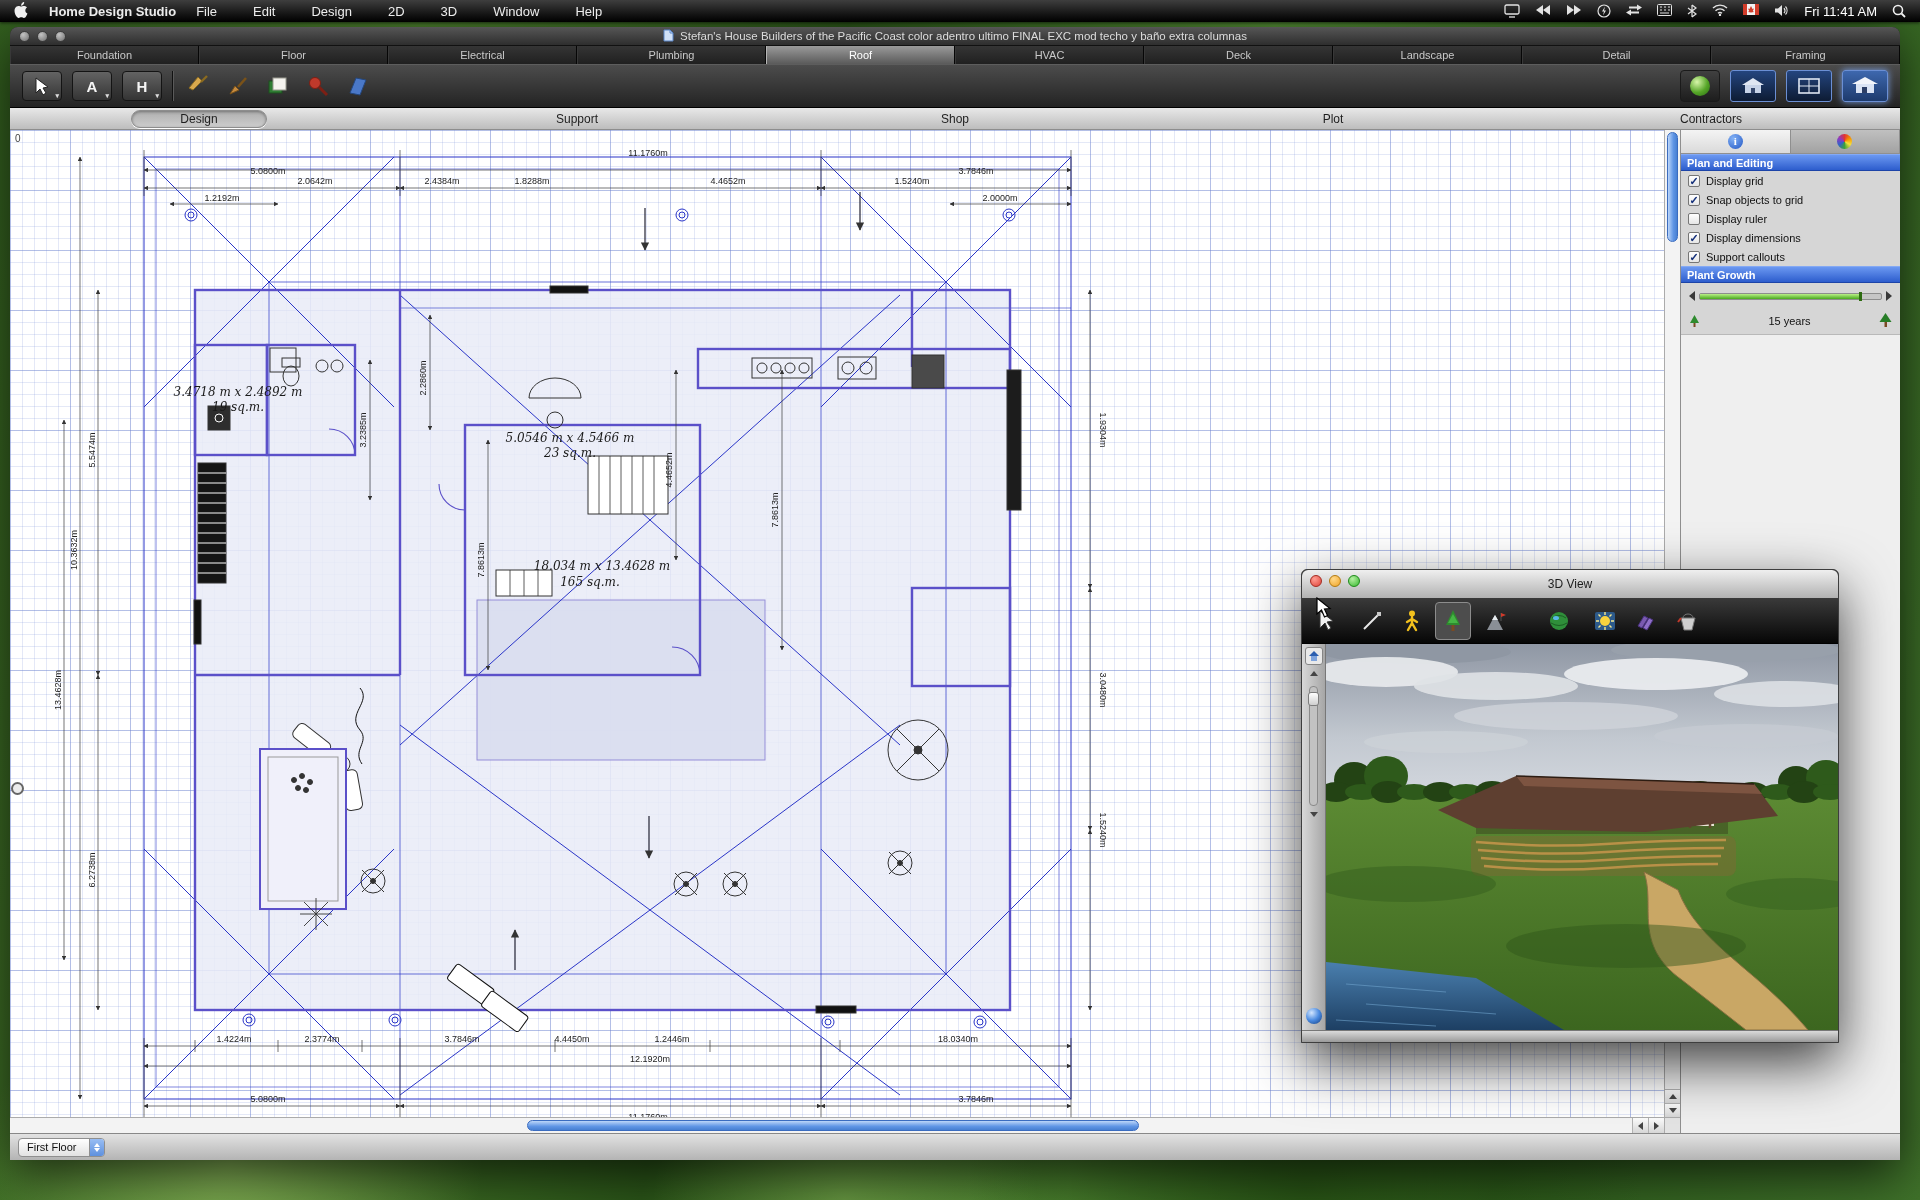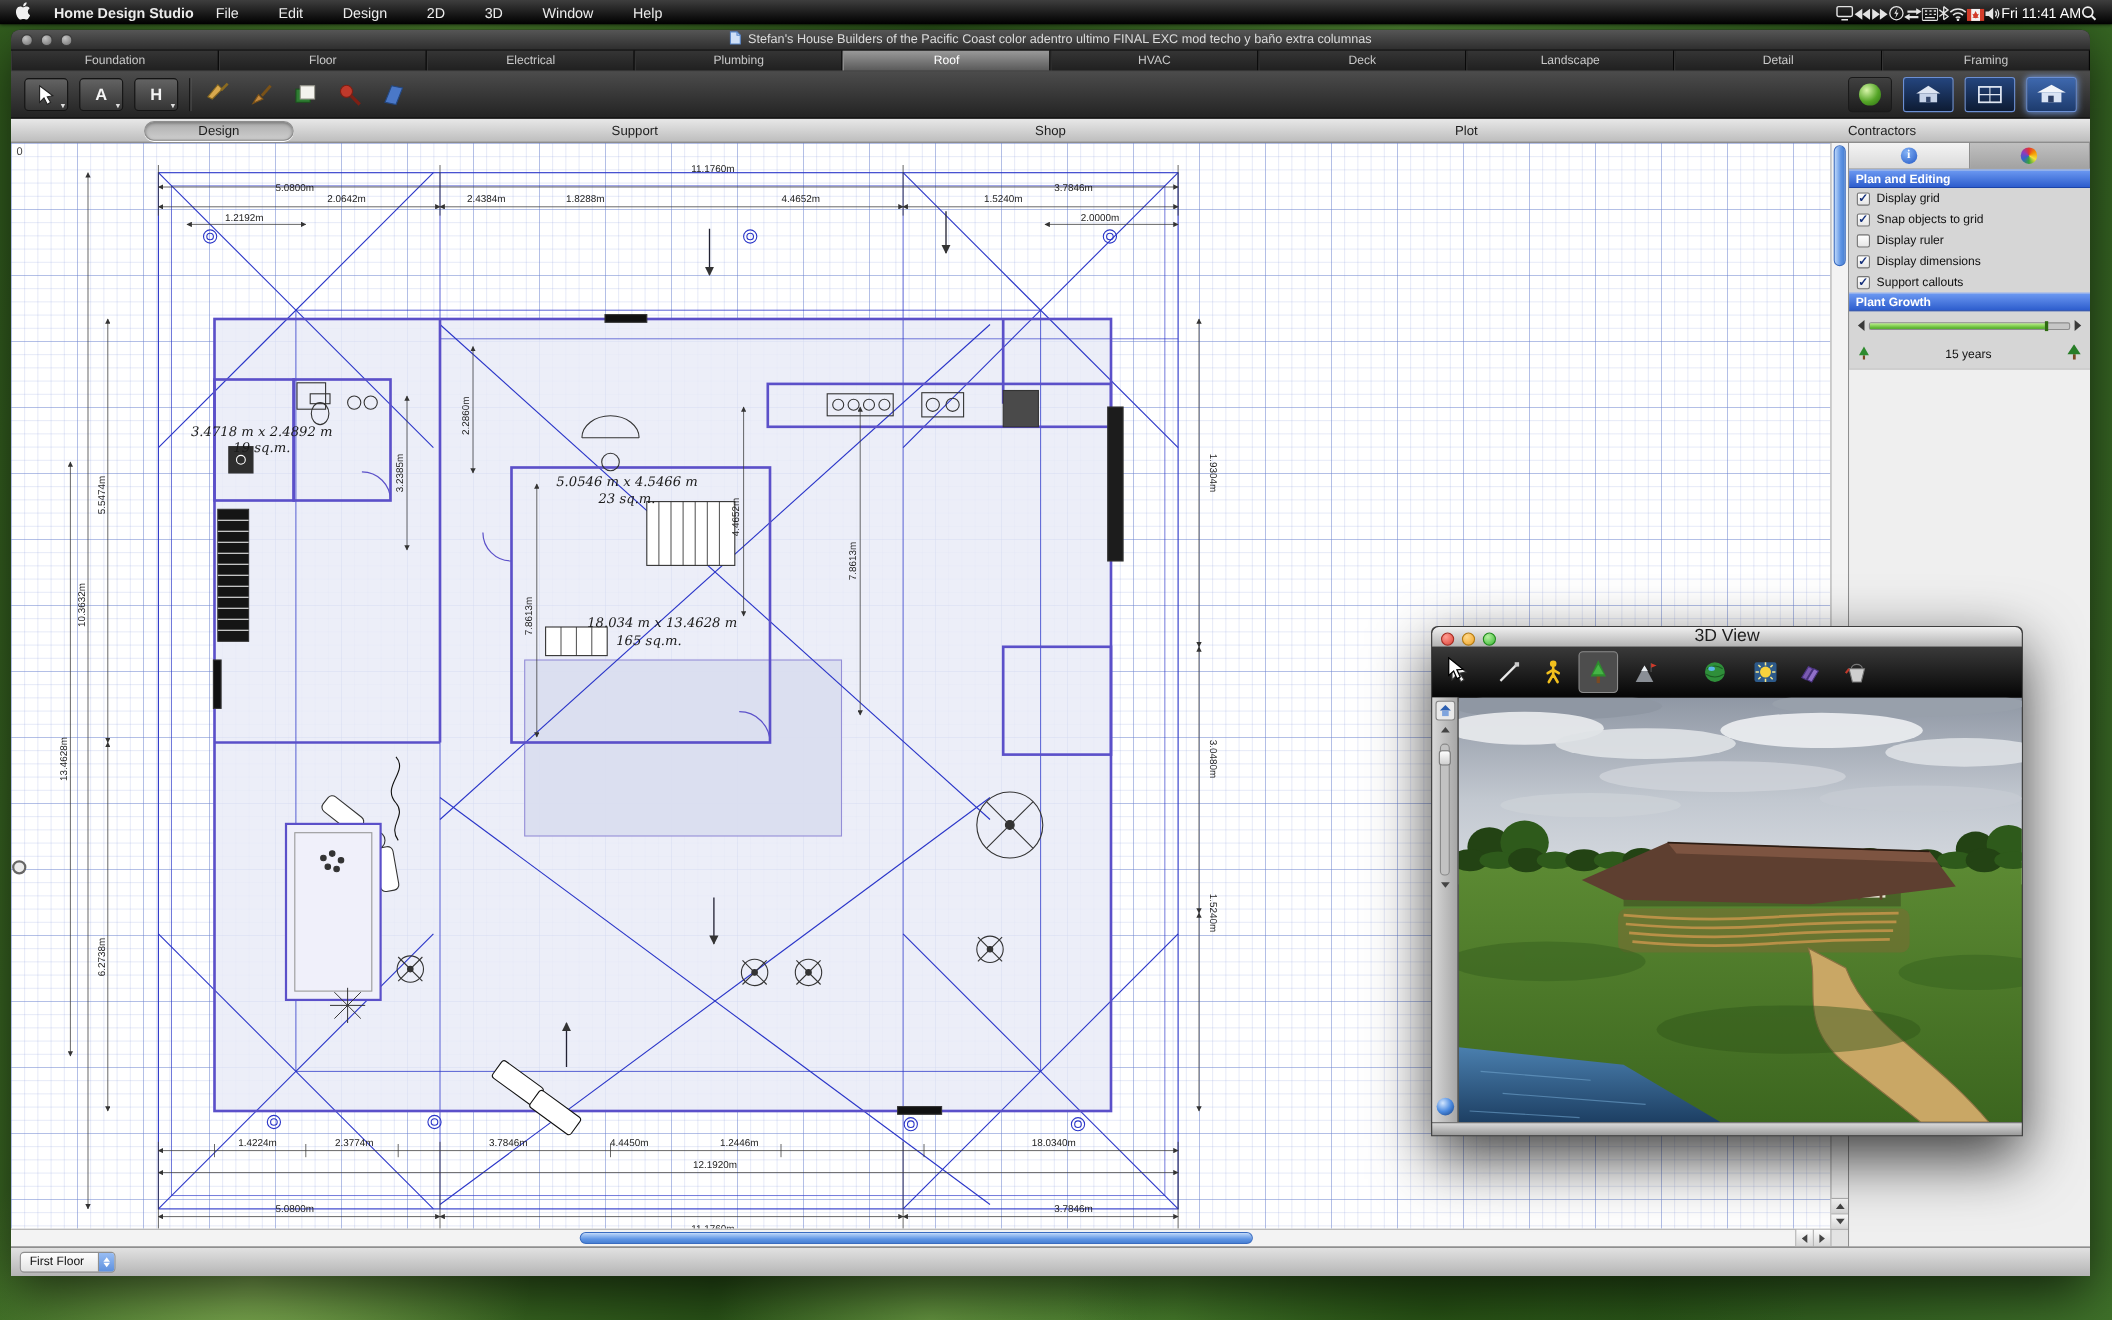--- a/index.html
+++ b/index.html
@@ -10,21 +10,21 @@
  radial-gradient(ellipse 420px 300px at 12% 97%, rgba(178,219,118,.55), transparent 60%),
  radial-gradient(ellipse 520px 340px at 68% 99%, rgba(36,78,18,.85), transparent 65%),
  radial-gradient(ellipse 320px 260px at 44% 100%, rgba(142,190,92,.5), transparent 60%),
  linear-gradient(100deg,#33601f 0%,#4a7d2c 20%,#2a5418 40%,#518a33 60%,#2e5c1c 80%,#3f712a 100%);}
 
 .menubar{position:absolute;top:0;left:0;right:0;height:15px;z-index:50;display:flex;align-items:center;
  padding:11px 14px;gap:20px;background:linear-gradient(#3e3e3e,#111 70%,#000);color:#ececec;font-size:13px;
  box-shadow:0 1px 3px rgba(0,0,0,.6)}
 .menu-item{cursor:default}
 .app-name{font-weight:bold}
-.mstat{display:flex;align-items:flex-end;margin-left:auto}
+.mstat{display:flex;align-items:flex-start;gap:15px;margin-left:auto}
 .mstat span{display:flex;align-items:center}
 .clock{font-size:13px;color:#fff}
 
 .app-window{position:absolute;top:27px;left:10px;width:1890px;height:1133px;z-index:10;background:#1c1c1c;
  border-radius:8px 8px 0 0;box-shadow:0 14px 50px rgba(0,0,0,.7)}
 .titlebar{height:19px;background:linear-gradient(#565656,#2e2e2e);border-radius:8px 8px 0 0;position:relative;
  border-bottom:1px solid #111}
 .traffic{position:absolute;left:9px;top:4px;display:flex;gap:7px}
 .tl{width:11px;height:11px;border-radius:50%;background:radial-gradient(circle at 35% 30%,#c4c4c4,#6e6e6e);border:1px solid #3c3c3c}
 .title-wrap{height:100%;display:flex;align-items:center;justify-content:center;gap:6px;color:#dcdcdc;font-size:11.5px}
@@ -110,22 +110,22 @@
 .bottombar{height:27px;background:linear-gradient(#e2e2e2,#b4b4b4);border-top:1px solid #888;display:flex;align-items:center;padding-left:8px}
 .popup{height:19px;display:flex;align-items:center;background:linear-gradient(#fff,#e2e2e2);border:1px solid #8f8f8f;
  border-radius:4px;font-size:11px;color:#111;padding-left:8px;overflow:hidden}
 .pop-arrows{margin-left:12px;width:15px;height:19px;background:linear-gradient(#9cc0f5,#5b8edd);display:flex;
  flex-direction:column;align-items:center;justify-content:center;gap:1px;border-left:1px solid #8f8f8f}
 .pt-up{width:0;height:0;border-left:3px solid transparent;border-right:3px solid transparent;border-bottom:4px solid #fff}
 .pt-dn{width:0;height:0;border-left:3px solid transparent;border-right:3px solid transparent;border-top:4px solid #fff}
 
 .viewer3d{position:absolute;left:1301px;top:569px;width:538px;z-index:30;border:1px solid #3e3e3e;border-radius:6px 6px 0 0;
  background:#222;box-shadow:0 20px 55px rgba(0,0,0,.75)}
-.v3-title{height:18px;background:linear-gradient(#efefef,#b2b2b2);border-radius:6px 6px 0 0;position:relative;
- display:flex;justify-content:center;font-size:16px;color:#1d1d1d}
+.v3-title{height:28px;background:linear-gradient(#efefef,#b2b2b2);border-radius:6px 6px 0 0;position:relative;
+ display:flex;align-items:center;justify-content:center;font-size:12px;color:#1d1d1d}
 .v3-traffic{position:absolute;left:8px;top:5px;display:flex;gap:7px}
 .tl3{width:12px;height:12px;border-radius:50%;border:1px solid #999}
 .tlr{background:radial-gradient(circle at 35% 30%,#ff9d92,#df4339);border-color:#a52a20}
 .tly{background:radial-gradient(circle at 35% 30%,#ffd98a,#f0a428);border-color:#b37a10}
 .tlg{background:radial-gradient(circle at 35% 30%,#b6f0a2,#37b930);border-color:#1e8a1a}
 .v3-toolbar{height:46px;background:linear-gradient(#3a3a3a,#060606);position:relative;border-bottom:1px solid #000}
 .t3i{position:absolute;top:4px;width:36px;height:38px;display:flex;align-items:center;justify-content:center}
 .t3i.sel{background:#4d4d4d;border:1px solid #8c8c8c;border-radius:4px}
 .v3-body{display:flex;height:386px}
 .v3-left{width:24px;background:linear-gradient(90deg,#d8d8d8,#a6a6a6);border-right:1px solid #777;position:relative}

